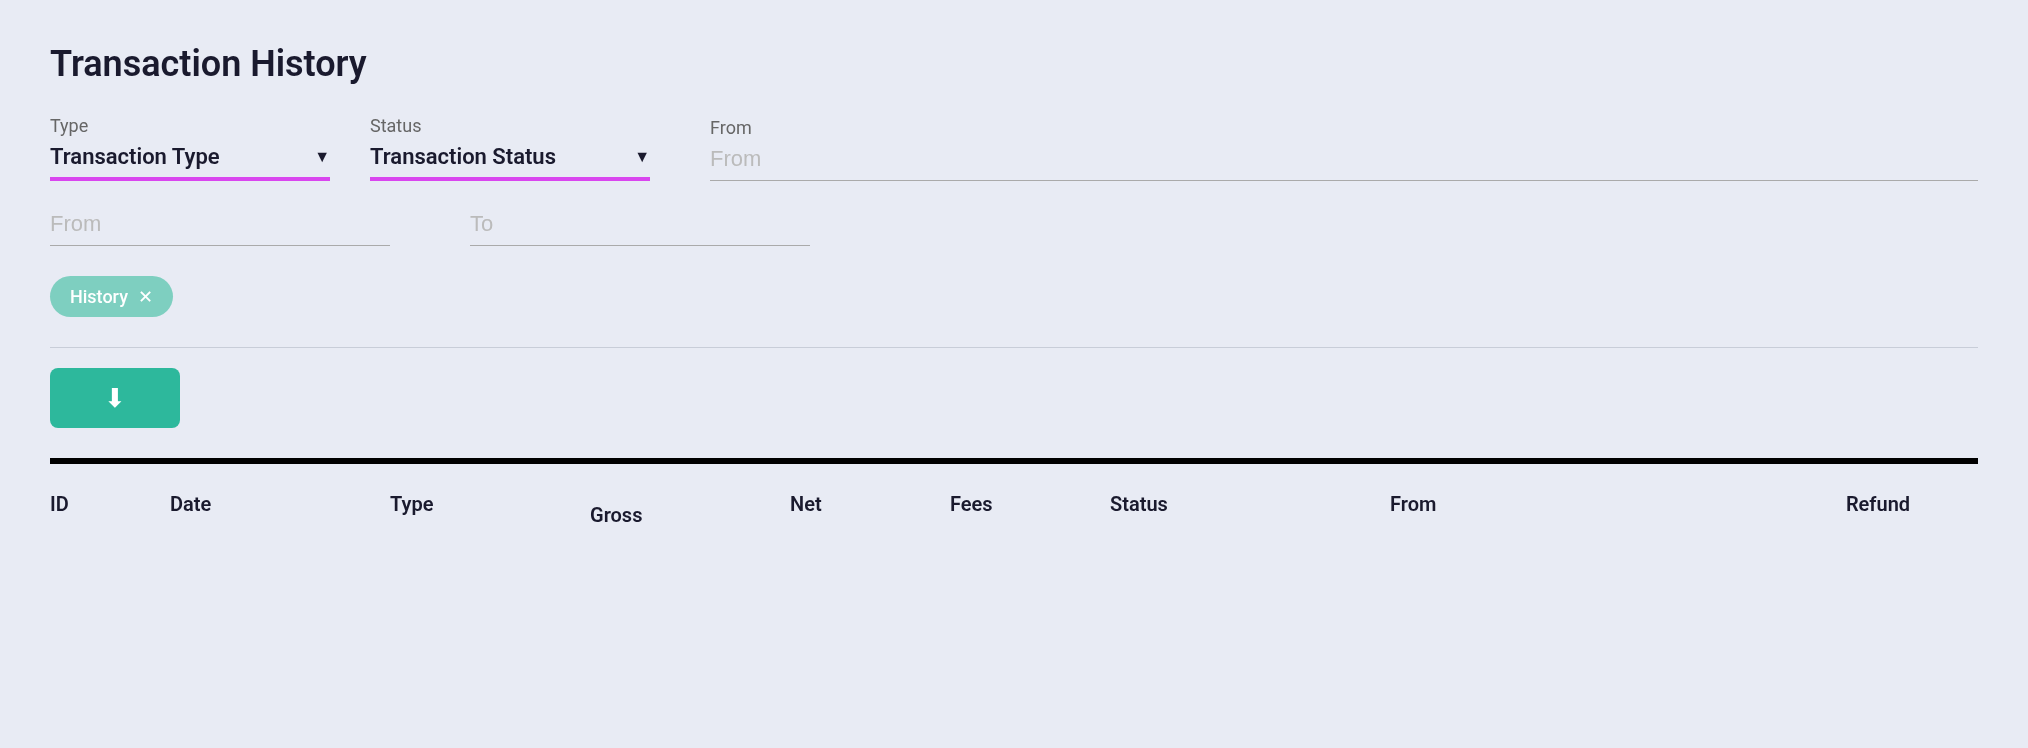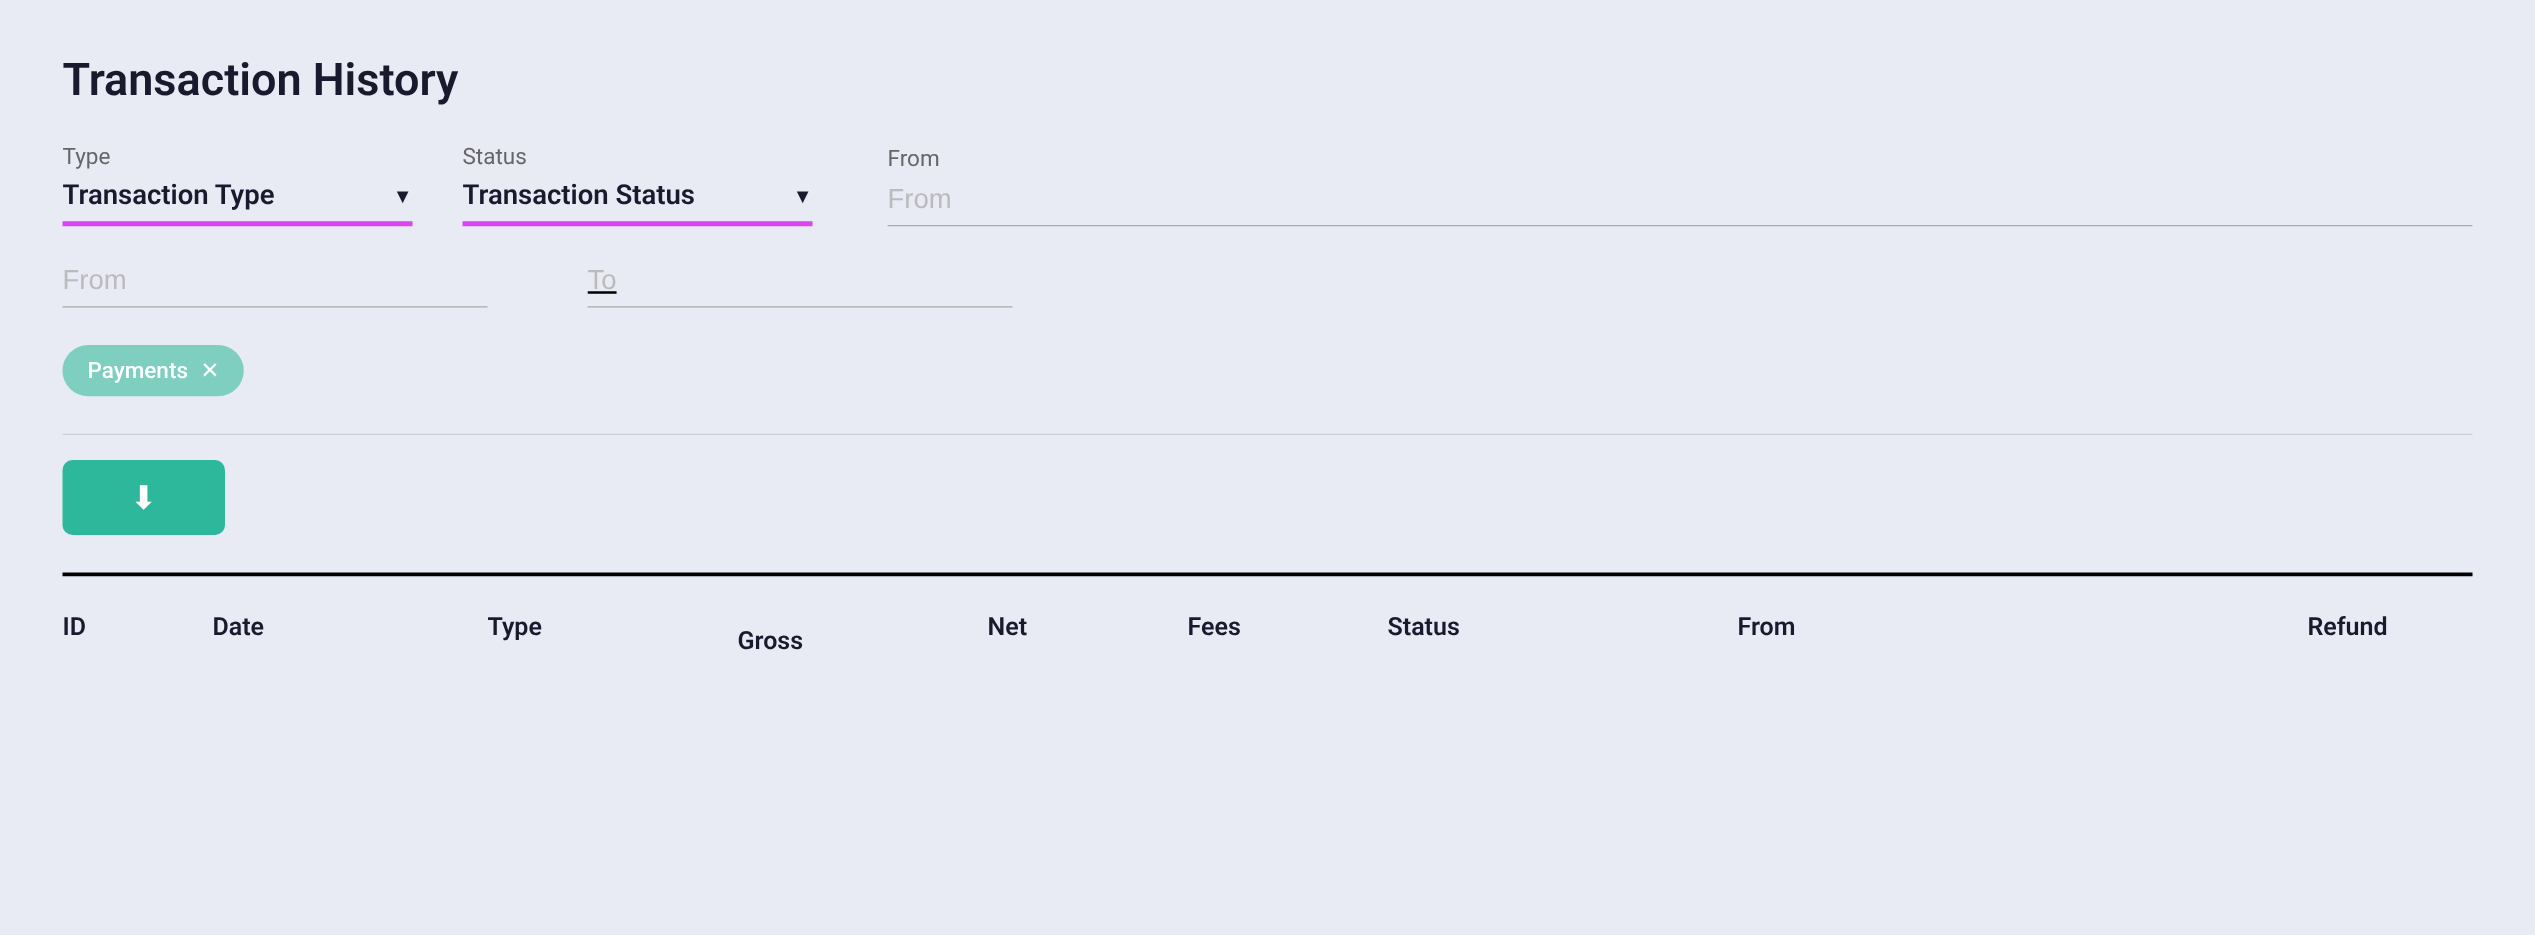--- a/index.html
+++ b/index.html
@@ -124,21 +124,20 @@
       flex-direction: column;
     }
 
     .date-input-group-from {
       width: 340px;
       margin-right: 80px;
     }
 
     .date-input-group-to {
       width: 340px;
-      text-decoration: underline;
     }
 
     .date-input {
       background: transparent;
       border: none;
       border-bottom: 1px solid #aaa;
       outline: none;
       font-size: 22px;
       color: #bbb;
       padding-bottom: 8px;
@@ -195,21 +194,21 @@
 
     .download-icon {
       color: white;
       font-size: 26px;
     }
 
     .table-header {
       display: flex;
       align-items: center;
       padding: 16px 0;
-      border-top: 3px solid #000000;
+      border-top: 6px solid #000000;
     }
 
     .col-id {
       width: 120px;
       flex-shrink: 0;
     }
 
     .col-date {
       width: 220px;
       flex-shrink: 0;
@@ -297,21 +296,21 @@
         <input type="text" class="date-input" placeholder="From" style="">
       </div>
       <div class="date-input-group date-input-group-to">
         <input type="text" class="date-input" placeholder="To" style="">
       </div>
     </div>
   </div>
 
   <div class="tags-row">
     <div class="tag-pill">
-      <span>Payments</span>
+      <span>History</span>
       <span class="tag-remove">✕</span>
     </div>
   </div>
 
   <div class="divider"></div>
 
   <button class="download-btn">
     <span class="download-icon">⬇</span>
   </button>
 

